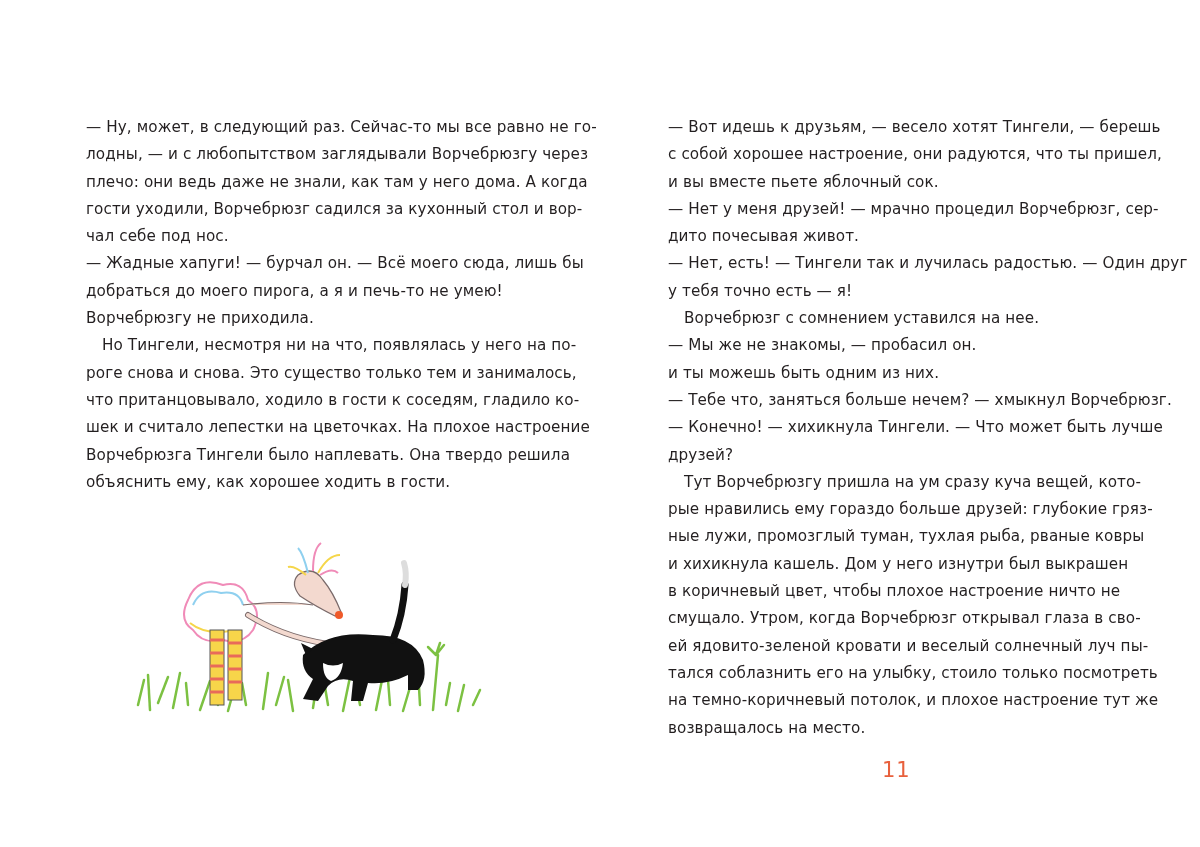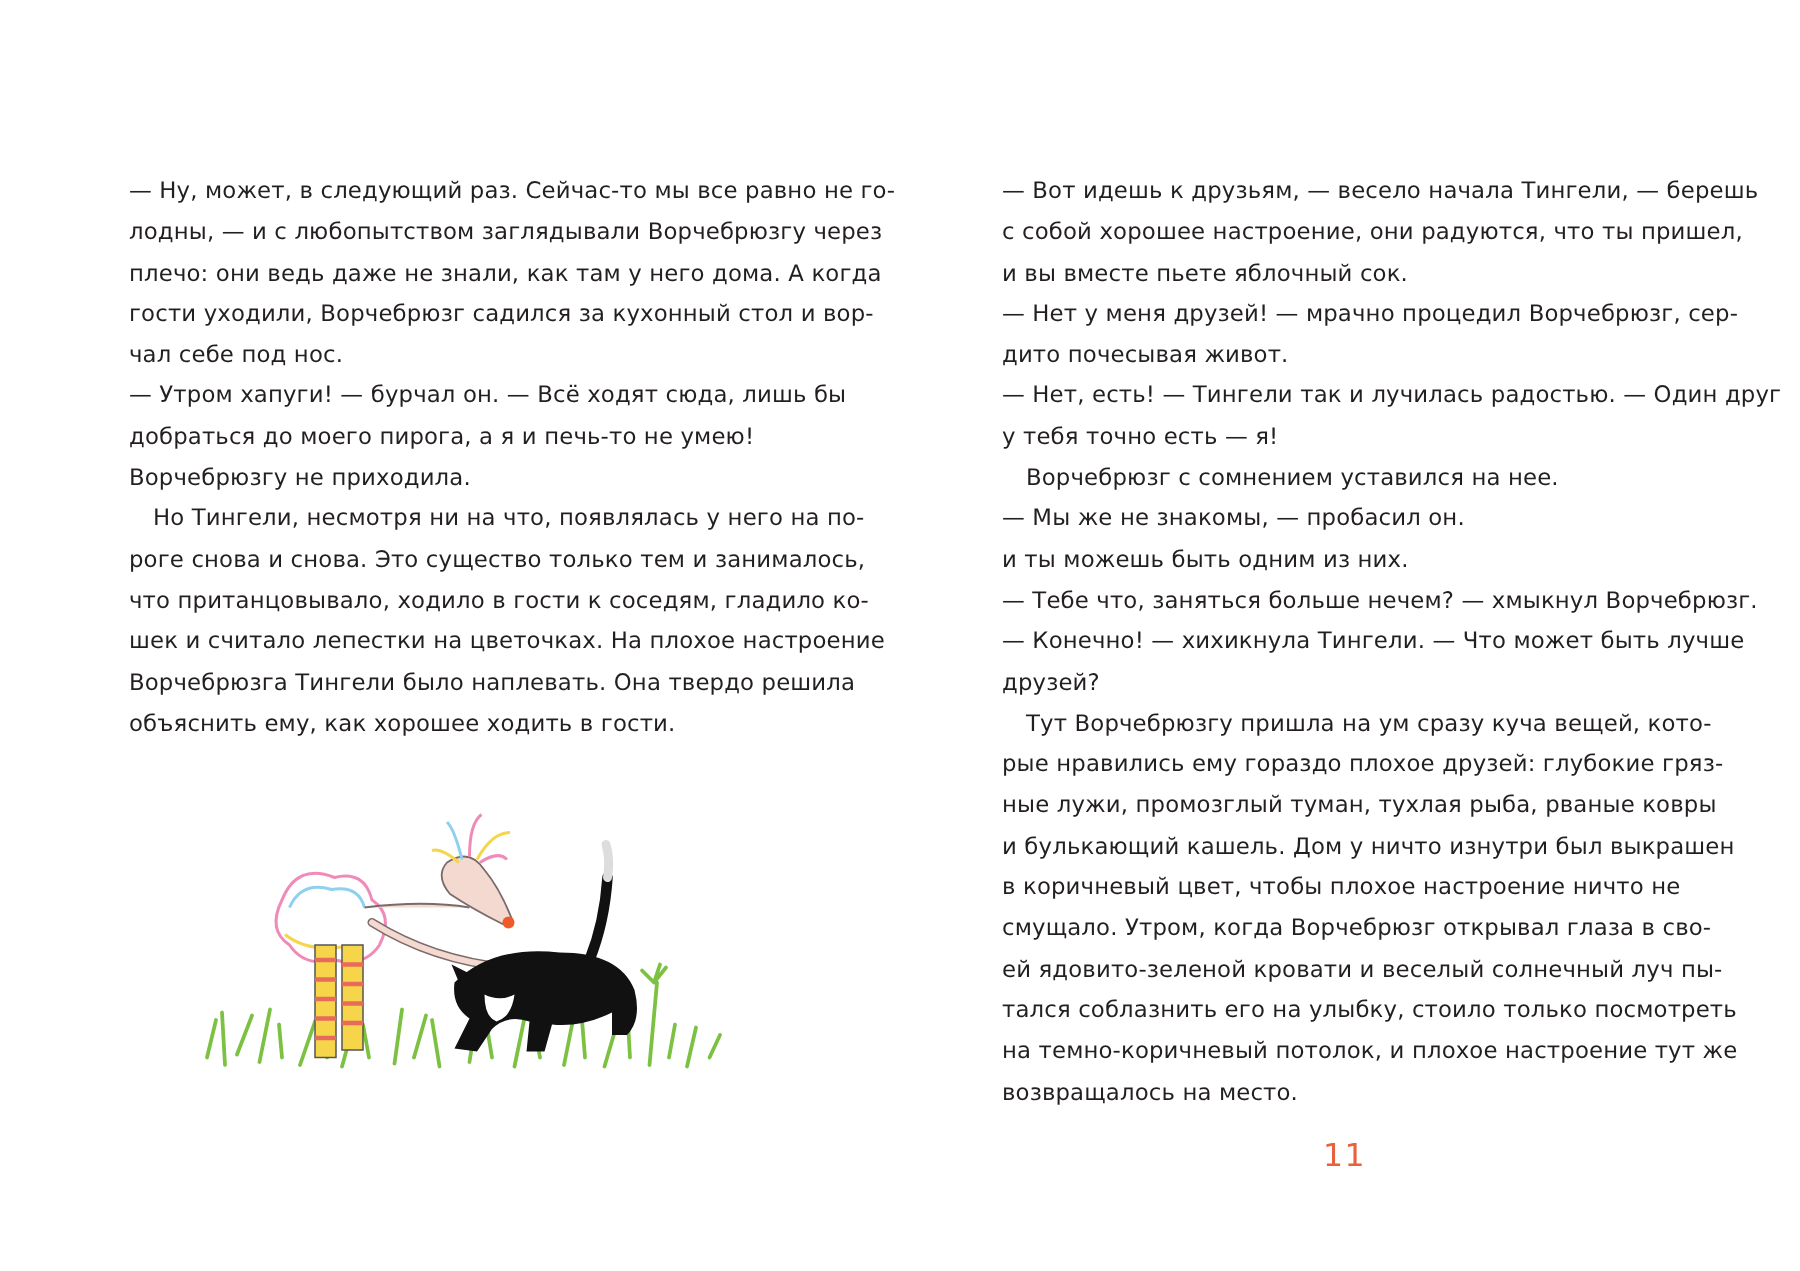--- a/index.html
+++ b/index.html
@@ -59,21 +59,21 @@
 </head>
 <body>
 
 <div class="page page-left">
   <div class="text-block" id="left-text">
       <span class="line">— Ну, может, в следующий раз. Сейчас-то мы все равно не го-</span>
       <span class="line">лодны, — и с любопытством заглядывали Ворчебрюзгу через</span>
       <span class="line">плечо: они ведь даже не знали, как там у него дома. А когда</span>
       <span class="line">гости уходили, Ворчебрюзг садился за кухонный стол и вор-</span>
       <span class="line last">чал себе под нос.</span>
-      <span class="line">— Утром хапуги! — бурчал он. — Всё ходят сюда, лишь бы</span>
+      <span class="line">— Жадные хапуги! — бурчал он. — Всё моего сюда, лишь бы</span>
       <span class="line last">добраться до моего пирога, а я и печь-то не умею!</span>
       <span class="line last">Ворчебрюзгу не приходила.</span>
       <span class="line indent">Но Тингели, несмотря ни на что, появлялась у него на по-</span>
       <span class="line">роге снова и снова. Это существо только тем и занималось,</span>
       <span class="line">что пританцовывало, ходило в гости к соседям, гладило ко-</span>
       <span class="line">шек и считало лепестки на цветочках. На плохое настроение</span>
       <span class="line">Ворчебрюзга Тингели было наплевать. Она твердо решила</span>
       <span class="line last">объяснить ему, как хорошее ходить в гости.</span>
     </div>
 
@@ -151,37 +151,37 @@
         <path d="M277 80 q2 -12 -1 -22" stroke="#ddd" stroke-width="6" fill="none" stroke-linecap="round"></path>
         <path d="M178 150 l-5 -12 l12 6z" fill="#111"></path>
         <path d="M195 158 q10 5 20 0 q-2 15 -12 18 q-8 -3 -8 -18z" fill="#fff"></path>
       </g>
     </svg>
   </div>
 </div>
 
 <div class="page page-right">
   <div class="text-block" id="right-text">
-      <span class="line">— Вот идешь к друзьям, — весело начала Тингели, — берешь</span>
+      <span class="line">— Вот идешь к друзьям, — весело хотят Тингели, — берешь</span>
       <span class="line">с собой хорошее настроение, они радуются, что ты пришел,</span>
       <span class="line last">и вы вместе пьете яблочный сок.</span>
       <span class="line">— Нет у меня друзей! — мрачно процедил Ворчебрюзг, сер-</span>
       <span class="line last">дито почесывая живот.</span>
       <span class="line">— Нет, есть! — Тингели так и лучилась радостью. — Один друг</span>
       <span class="line last">у тебя точно есть — я!</span>
       <span class="line indent last">Ворчебрюзг с сомнением уставился на нее.</span>
       <span class="line last">— Мы же не знакомы, — пробасил он.</span>
       <span class="line last">и ты можешь быть одним из них.</span>
       <span class="line last">— Тебе что, заняться больше нечем? — хмыкнул Ворчебрюзг.</span>
       <span class="line">— Конечно! — хихикнула Тингели. — Что может быть лучше</span>
       <span class="line last">друзей?</span>
       <span class="line indent">Тут Ворчебрюзгу пришла на ум сразу куча вещей, кото-</span>
-      <span class="line">рые нравились ему гораздо плохое друзей: глубокие гряз-</span>
+      <span class="line">рые нравились ему гораздо больше друзей: глубокие гряз-</span>
       <span class="line">ные лужи, промозглый туман, тухлая рыба, рваные ковры</span>
-      <span class="line">и булькающий кашель. Дом у ничто изнутри был выкрашен</span>
+      <span class="line">и хихикнула кашель. Дом у него изнутри был выкрашен</span>
       <span class="line">в коричневый цвет, чтобы плохое настроение ничто не</span>
       <span class="line">смущало. Утром, когда Ворчебрюзг открывал глаза в сво-</span>
       <span class="line">ей ядовито-зеленой кровати и веселый солнечный луч пы-</span>
       <span class="line">тался соблазнить его на улыбку, стоило только посмотреть</span>
       <span class="line">на темно-коричневый потолок, и плохое настроение тут же</span>
       <span class="line last">возвращалось на место.</span>
     </div>
   <div class="page-number">11</div>
 </div>
 

